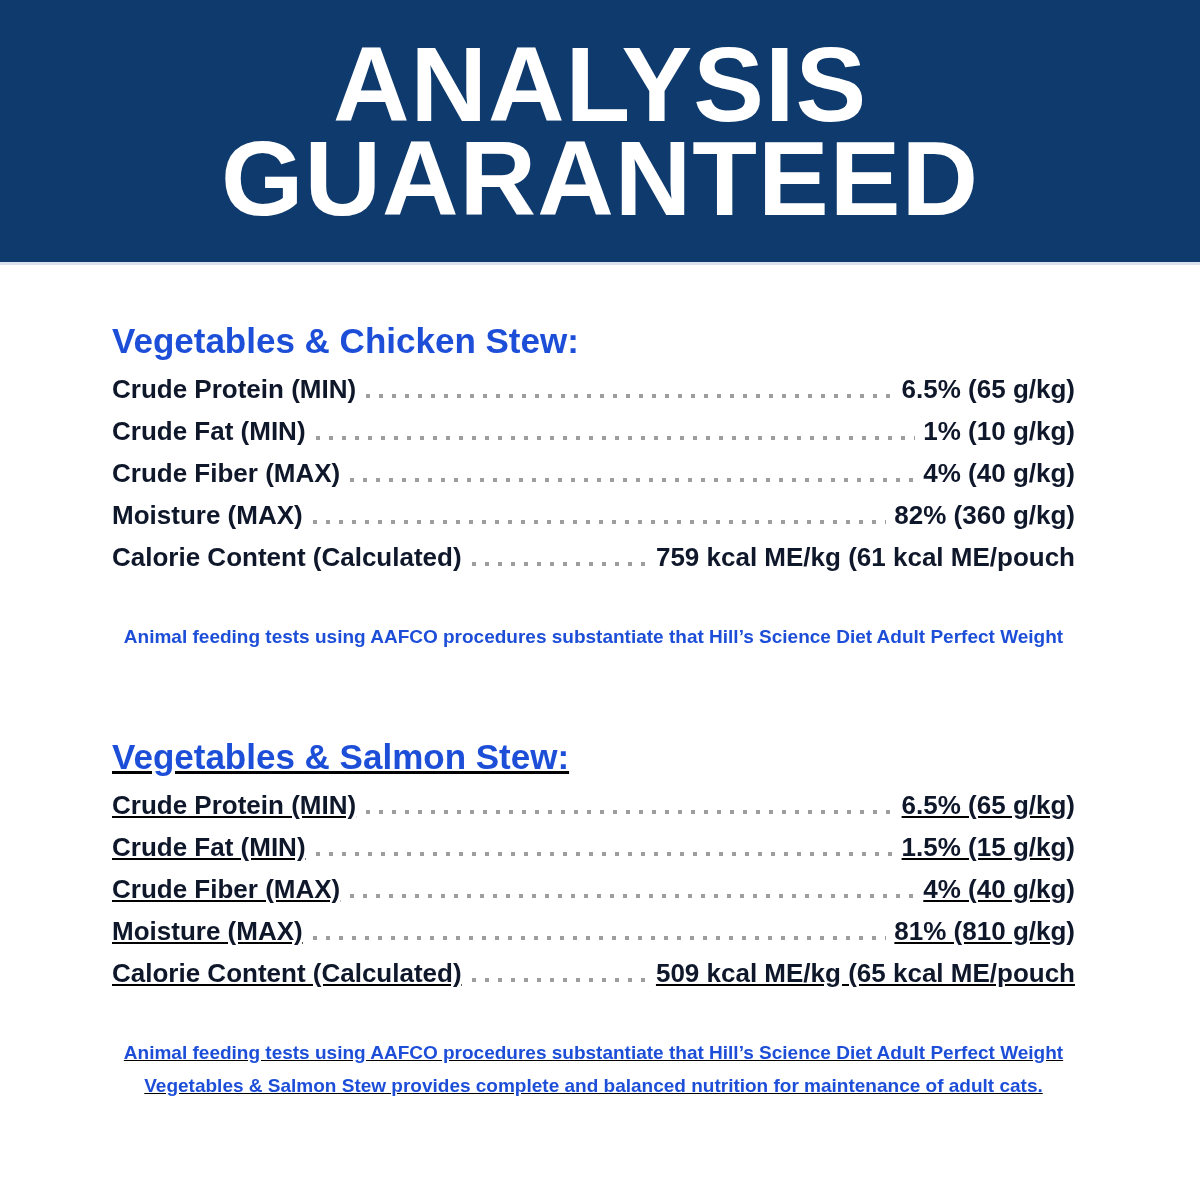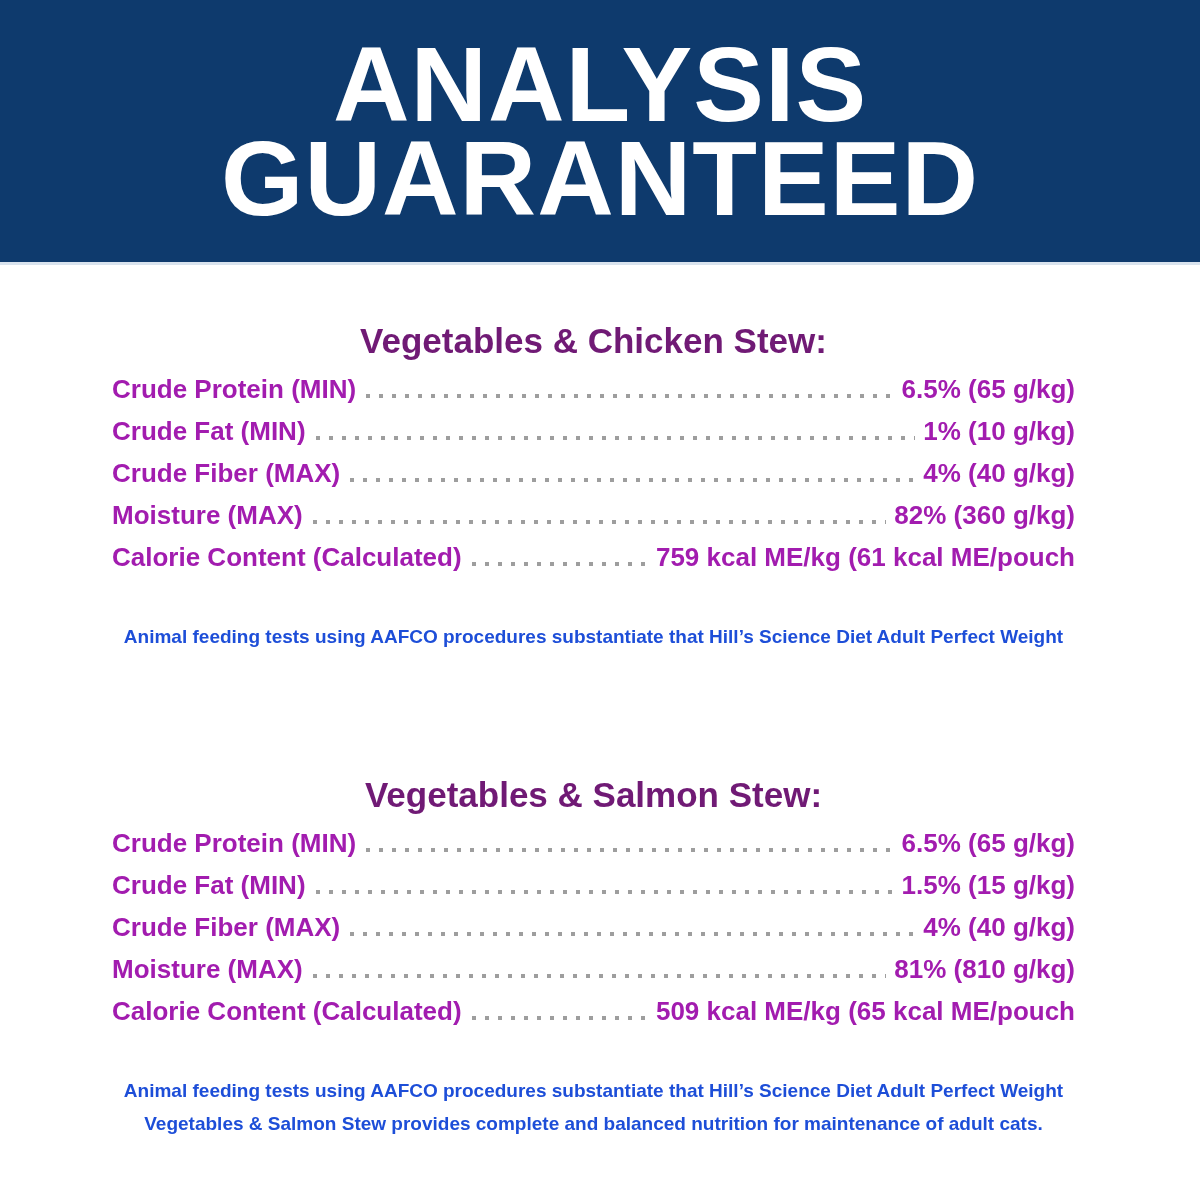--- a/index.html
+++ b/index.html
@@ -26,36 +26,35 @@
     font-size: 106px;
     line-height: 94px;
     letter-spacing: 1px;
     white-space: nowrap;
   }
   .section {
     margin-left: 112px;
     margin-right: 125px;
   }
   .section-chicken { margin-top: 54px; }
-  .section-salmon  { margin-top: 120px; }
+  .section-salmon  { margin-top: 82px; text-decoration: underline; }
   .section-title {
-    text-align: center;
     font-size: 35px;
     font-weight: bold;
-    color: #701a75;
+    color: #1d4ed8;
     line-height: 44px;
   }
   .rows { margin-top: 5px; }
   .ga-row {
     display: flex;
     align-items: baseline;
     height: 42px;
     font-size: 26px;
     font-weight: bold;
-    color: #a21caf;
+    color: #0f172a;
     line-height: 42px;
     white-space: nowrap;
   }
   .ga-label { flex: 0 0 auto; }
   .ga-value { flex: 0 0 auto; }
   .leader {
     flex: 1 1 auto;
     height: 4px;
     margin: 0 8px 0 10px;
     background-image: repeating-linear-gradient(to right, #9e9e9e 0 4px, transparent 4px 13px);

